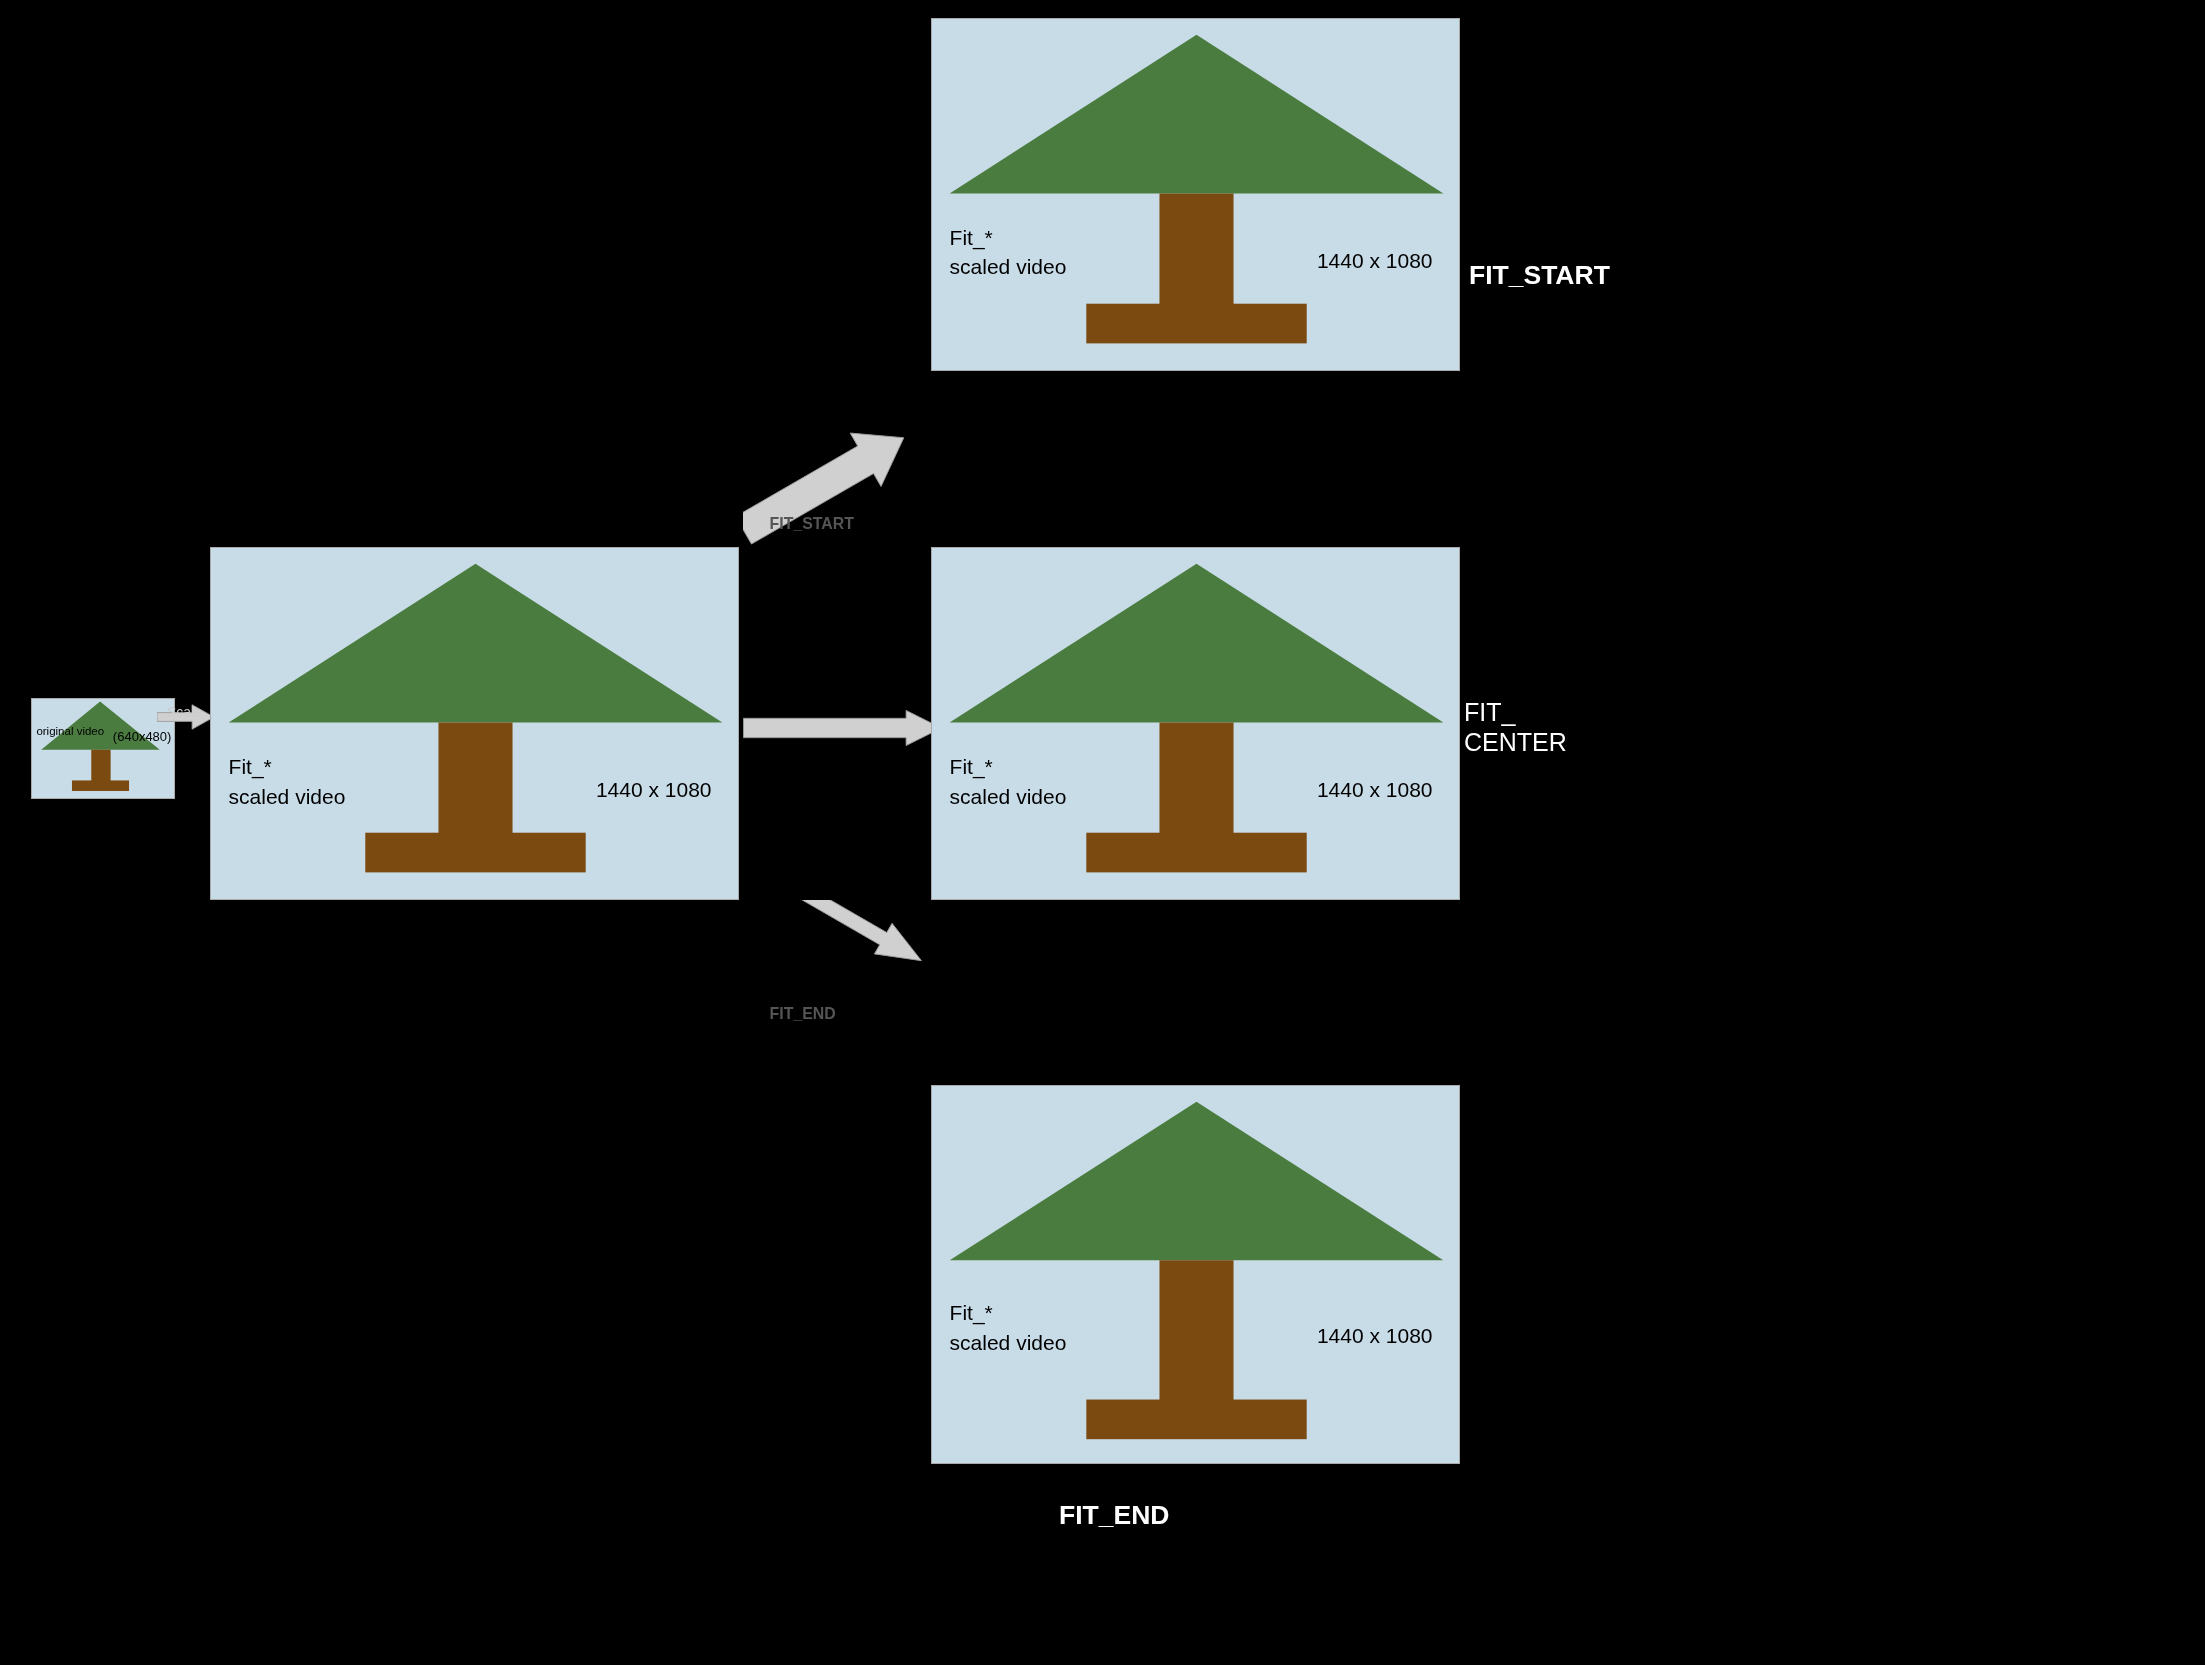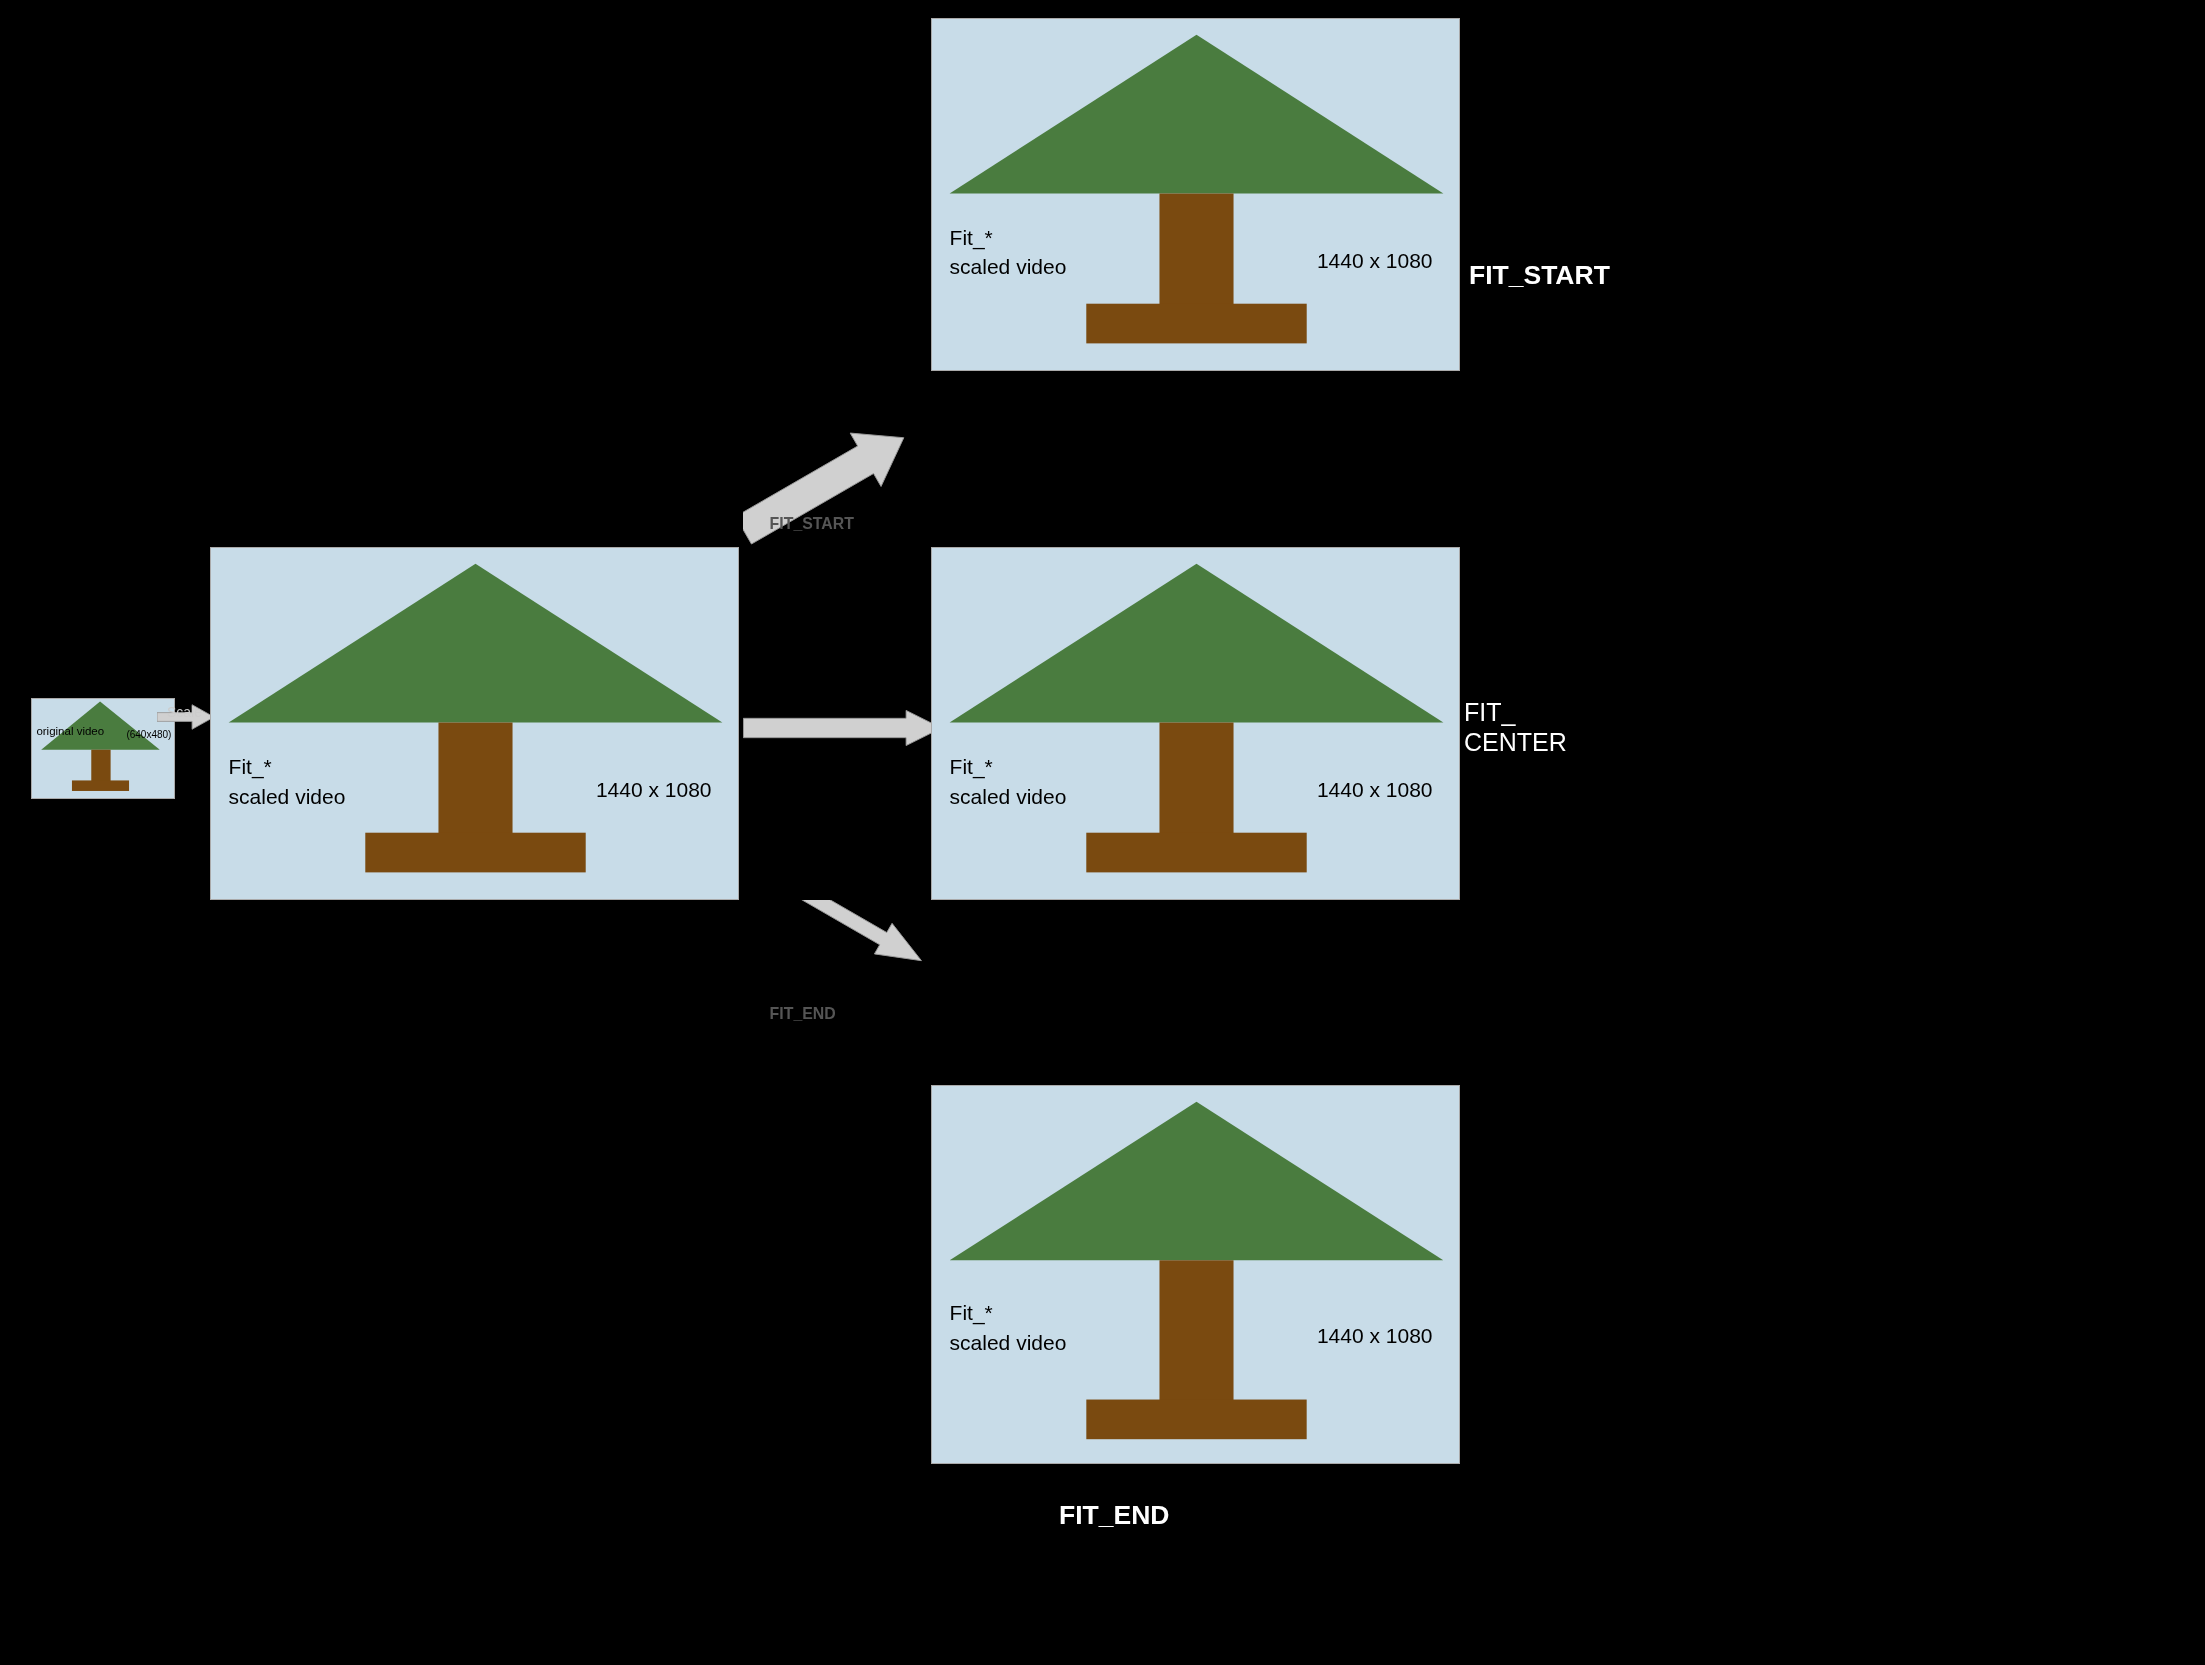--- a/index.html
+++ b/index.html
@@ -43,21 +43,21 @@
   <svg width="137" height="101" style="position:absolute;bottom:0;left:0;" viewBox="0 0 155 115">
 
     <polygon points="77,5 145,60 10,60" fill="#4a7c3f"></polygon>
 
     <rect x="67" y="60" width="22" height="38" fill="#7a4a10"></rect>
 
     <rect x="45" y="95" width="65" height="12" fill="#7a4a10"></rect>
   </svg>
   <span class="orig-label" style="position:absolute;left:4.4px;top:25px;font-size:11.5px;color:#000;line-height:1.3;">original
 video</span>
-  <span style="position:absolute;right:2.6px;top:30px;font-size:10px;color:#000;text-align:center;">(640x480)</span>
+  <span style="position:absolute;right:2.6px;top:30px;font-size:13px;color:#000;text-align:center;">(640x480)</span>
 </div>
 
 <svg style="position:absolute; left:157px; top:700px;" width="57" height="34" viewBox="0 0 65 38">
   <polygon points="0,14 40,14 40,5 65,19 40,33 40,24 0,24" fill="#d0d0d0" stroke="#999" stroke-width="1"></polygon>
 </svg>
 <span style="position:absolute;left:167px;top:704px;font-size:14px;color:#ccc;">Scale</span>
 
 <div class="video-box" style="left:210px; top:547px; width:529px; height:353px;">
   <svg width="529" height="353" style="position:absolute;bottom:0;left:0;" viewBox="0 0 600 400">
 

